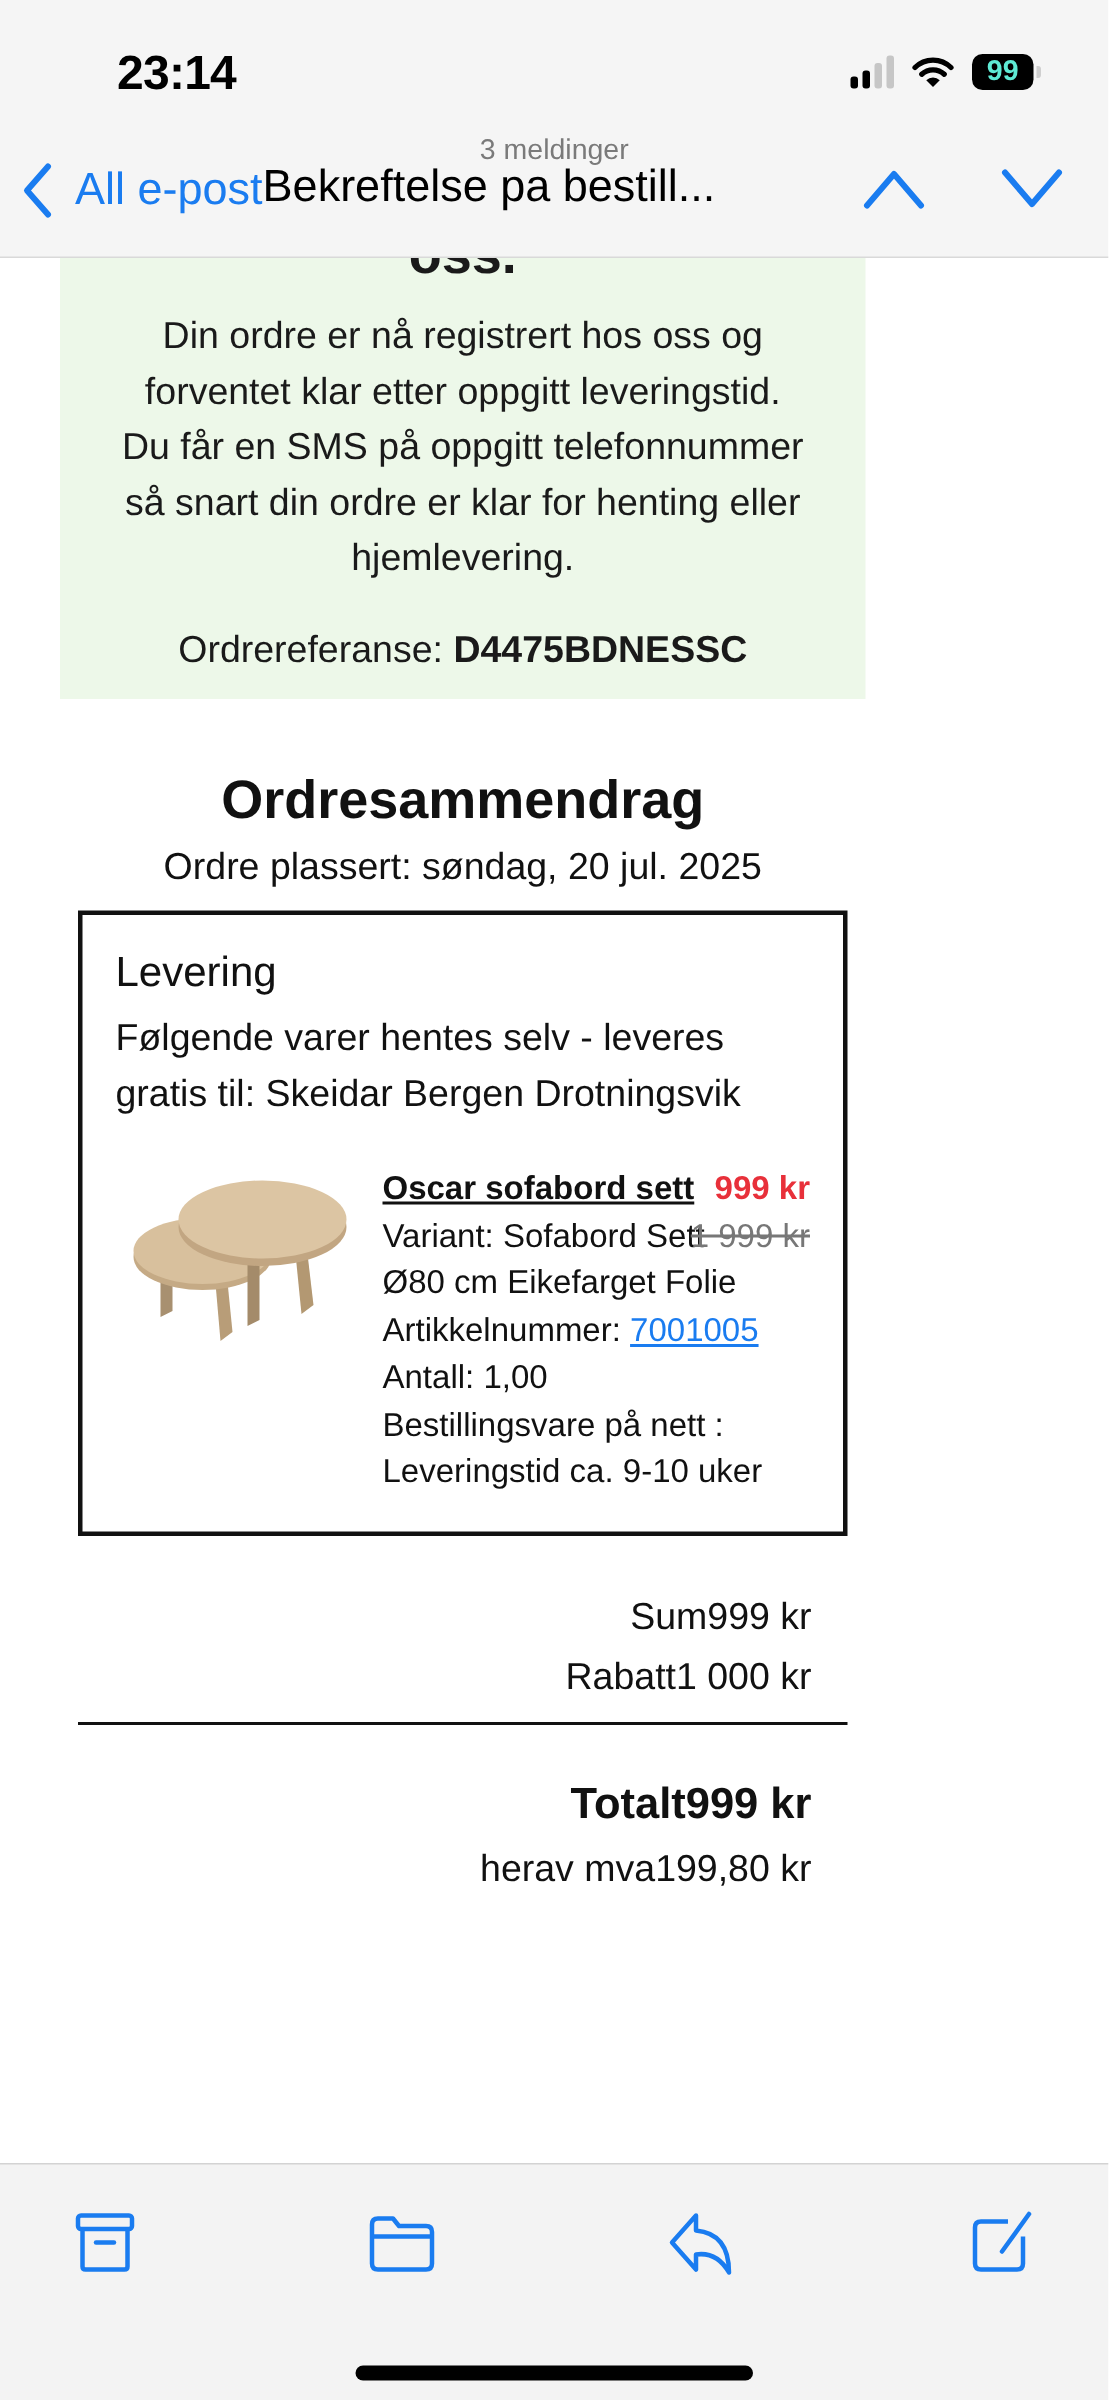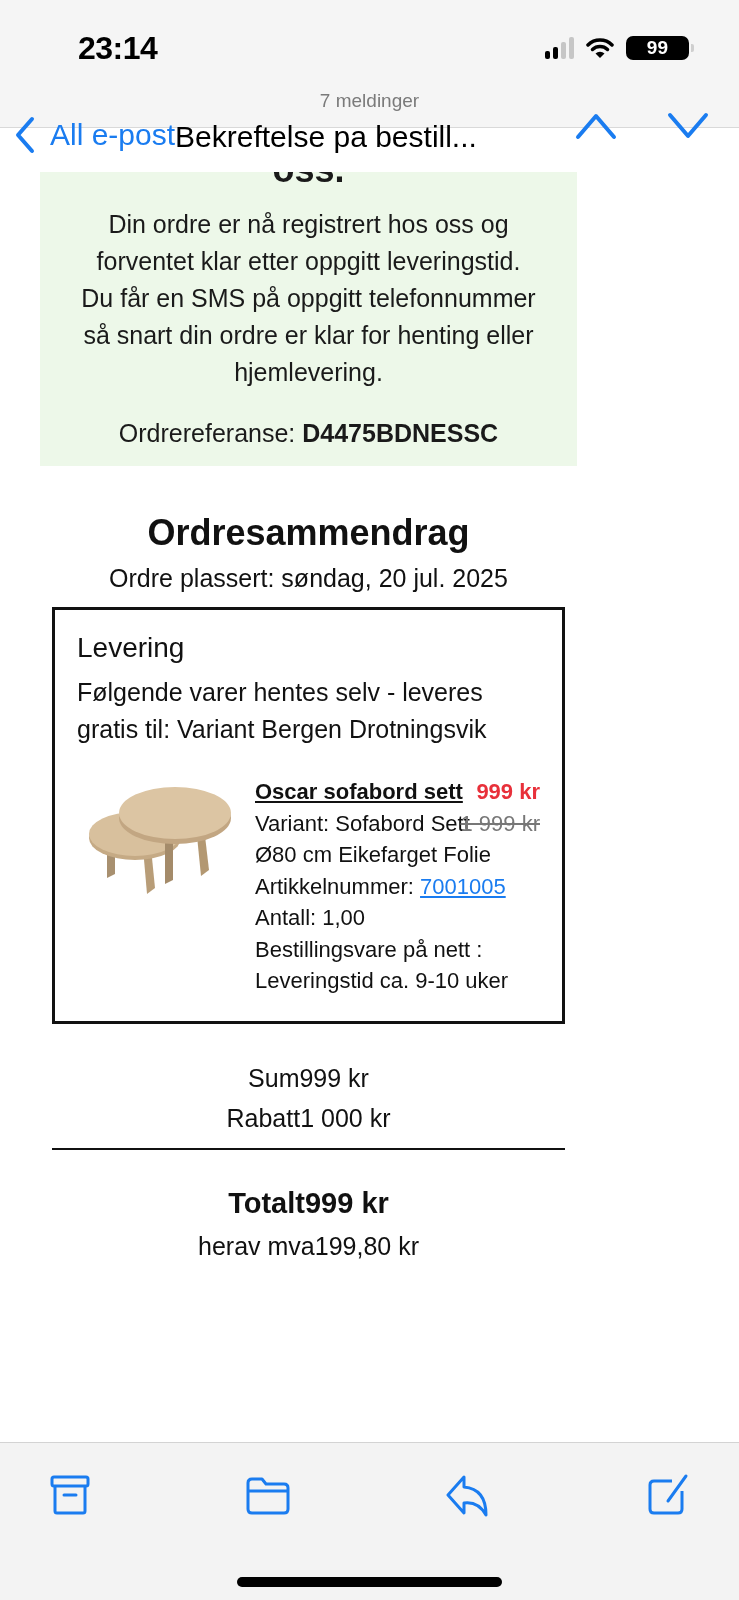--- a/index.html
+++ b/index.html
@@ -1,33 +1,33 @@
 <!DOCTYPE html>
 <html><head>
 <meta charset="utf-8">
 <style>
   * { box-sizing: border-box; margin: 0; padding: 0; }
   html, body { width: 739px; height: 1600px; overflow: hidden; background: #ffffff; }
   body { font-family: "Liberation Sans", "DejaVu Sans", sans-serif; color: #111; position: relative; }
 
   
   .topbar {
-    position: absolute; top: 0; left: 0; width: 739px; height: 128px;
+    position: absolute; top: 0; left: 0; width: 739px; height: 172px;
     background: #f5f5f5; border-bottom: 1px solid #d9d9d9; z-index: 10;
   }
   .status-time { position: absolute; left: 78px; top: 30px; font-size: 32px; font-weight: bold; letter-spacing: -0.5px; color: #000; }
   .status-icons { position: absolute; right: 50px; top: 36px; display: flex; align-items: center; gap: 12px; }
   .signal { display: flex; align-items: flex-end; gap: 3px; height: 22px; }
   .signal span { width: 5px; border-radius: 2px; background: #000; }
   .signal span.dim { background: #c6c6c6; }
-  .battery { position: relative; background: #000; color: #ffffff; font-weight: bold; font-size: 19px; border-radius: 7px; padding: 1px 21px; line-height: 22px; }
+  .battery { position: relative; background: #000; color: #5eead4; font-weight: bold; font-size: 19px; border-radius: 7px; padding: 1px 10px; line-height: 22px; }
   .battery::after { content: ""; position: absolute; right: -5px; top: 8px; width: 3px; height: 8px; border-radius: 0 2px 2px 0; background: #cfcfcf; }
 
   .msg-count { position: absolute; top: 90px; left: 0; width: 739px; text-align: center; font-size: 19px; color: #7a7a7a; }
-  .nav-row { position: absolute; top: 108px; left: 14px; right: 0; height: 46px; display: flex; align-items: flex-end; }
+  .nav-row { position: absolute; top: 108px; left: 14px; right: 0; height: 46px; display: flex; align-items: flex-start; }
   .back-btn { display: flex; align-items: center; color: #1a7cf0; font-size: 30px; cursor: pointer; }
   .back-btn svg { margin-right: 14px; }
   .nav-title { font-size: 30px; font-weight: normal; color: #000; white-space: nowrap; }
   .nav-arrows { position: absolute; right: 30px; top: 4px; display: flex; gap: 50px; }
   .nav-arrows div { cursor: pointer; }
 
   
   .content { position: absolute; top: 172px; left: 0; width: 617px; }
   .green-box {
     margin: 0 40px; background: #edf8e9; padding: 0 40px 14px;
@@ -50,21 +50,21 @@
   .product { display: flex; margin-top: 28px; position: relative; }
   .product-img { width: 150px; height: 120px; margin-left: 8px; margin-right: 20px; flex-shrink: 0; }
   .product-info { font-size: 22px; line-height: 31.5px; flex: 1; }
   .product-name { font-weight: bold; text-decoration: underline; color: #111; cursor: pointer; }
   .article-link { color: #1a7cf0; text-decoration: underline; cursor: pointer; }
   .product-prices { position: absolute; right: 0; top: 0; text-align: right; font-size: 22px; line-height: 31.5px; }
   .price-now { color: #e8303a; font-weight: bold; }
   .price-old { color: #777; text-decoration: line-through; }
 
   .totals { margin: 34px 52px 0; }
-  .tot-row { display: flex; justify-content: center; font-size: 25px; line-height: 40px; padding: 0 24px; }
+  .tot-row { display: flex; justify-content: flex-end; font-size: 25px; line-height: 40px; padding: 0 24px; }
   .tot-divider { height: 2px; background: #111; margin: 10px 0 30px; }
   .tot-row.big { font-size: 29px; font-weight: bold; line-height: 46px; }
 
   
   .bottombar {
     position: absolute; left: 0; top: 1442px; width: 739px; height: 158px;
     background: #f3f3f3; border-top: 1px solid #d3d3d3; z-index: 10;
   }
   .tool { position: absolute; top: 30px; cursor: pointer; }
   .home-indicator { position: absolute; left: 237px; top: 134px; width: 265px; height: 10px; border-radius: 5px; background: #000; }
@@ -82,21 +82,21 @@
         <span class="dim" style="height:22px"></span>
     </div>
     <svg width="28" height="22" viewBox="0 0 28 22">
       <path d="M2 8 A17 17 0 0 1 26 8" stroke="#000" stroke-width="3.5" fill="none" stroke-linecap="round"></path>
       <path d="M6.5 12.5 A11 11 0 0 1 21.5 12.5" stroke="#000" stroke-width="3.5" fill="none" stroke-linecap="round"></path>
       <path d="M14 21 L9.5 16.5 A6.5 6.5 0 0 1 18.5 16.5 Z" fill="#000"></path>
     </svg>
     <div class="battery">99</div>
   </div>
 
-  <div class="msg-count">7 meldinger</div>
+  <div class="msg-count">3 meldinger</div>
   <div class="nav-row">
     <div class="back-btn">
       <svg width="22" height="38" viewBox="0 0 22 38">
           <path d="M18 3 L4 19 L18 35" stroke="#1a7cf0" stroke-width="4" fill="none" stroke-linecap="round" stroke-linejoin="round"></path>
         </svg>
       <span>All e-post</span>
     </div>
     <div class="nav-title">Bekreftelse pa bestill...</div>
     <div class="nav-arrows">
       <div>
@@ -123,21 +123,21 @@
       <span>Ordrereferanse:</span>
       <b>D4475BDNESSC</b>
     </div>
   </div>
 
   <div class="summary-title">Ordresammendrag</div>
   <div class="summary-date">Ordre plassert: søndag, 20 jul. 2025</div>
 
   <div class="delivery-box">
     <div class="delivery-title">Levering</div>
-    <div class="delivery-text">Følgende varer hentes selv - leveres gratis til: Variant Bergen Drotningsvik</div>
+    <div class="delivery-text">Følgende varer hentes selv - leveres gratis til: Skeidar Bergen Drotningsvik</div>
 
     <div class="product">
       <svg class="product-img" viewBox="0 0 150 120">
 
         <path d="M22 66 L22 102 L30 98 L30 70 Z" fill="#a89070"></path>
         <path d="M58 72 L62 118 L70 112 L66 72 Z" fill="#b89d78"></path>
         <ellipse cx="50" cy="62" rx="46" ry="22" fill="#c5aa85"></ellipse>
         <ellipse cx="50" cy="58" rx="46" ry="22" fill="#d8c09d"></ellipse>
 
         <path d="M80 60 L80 108 L88 104 L88 60 Z" fill="#a48b6a"></path>

